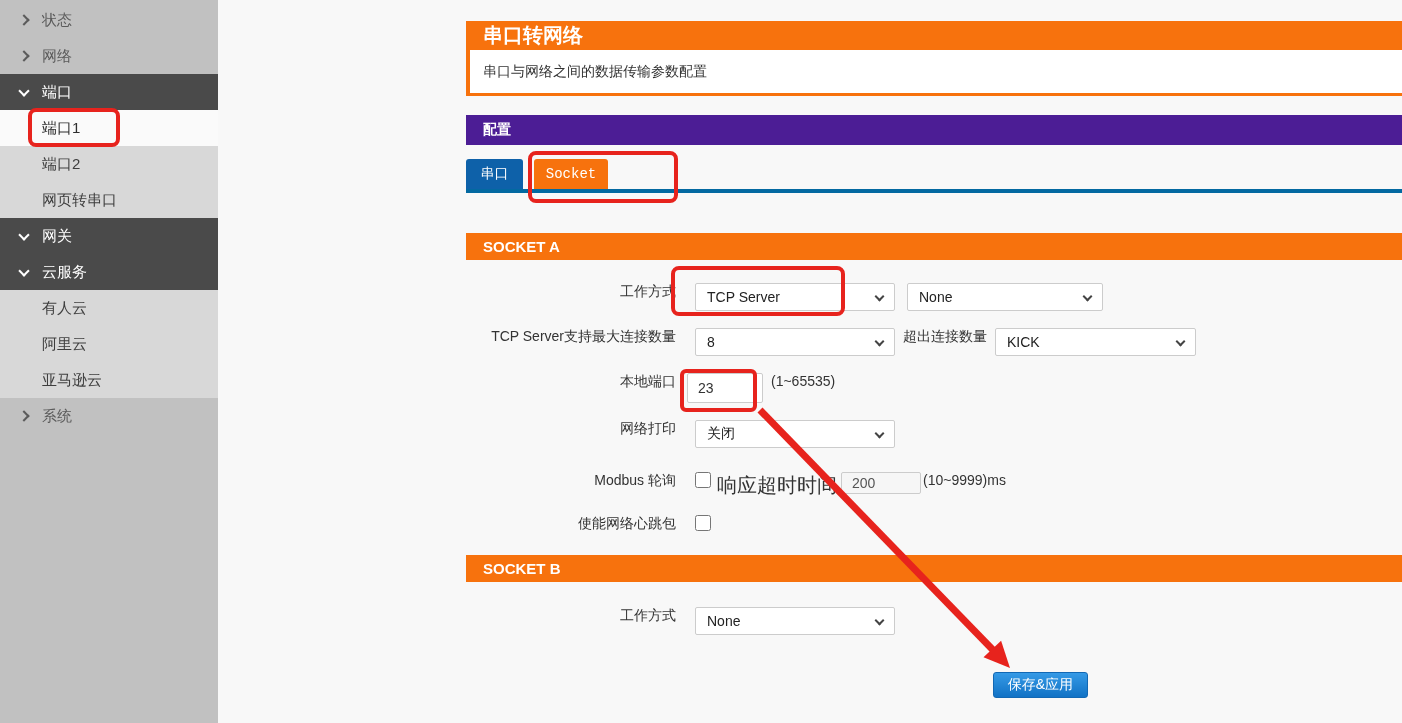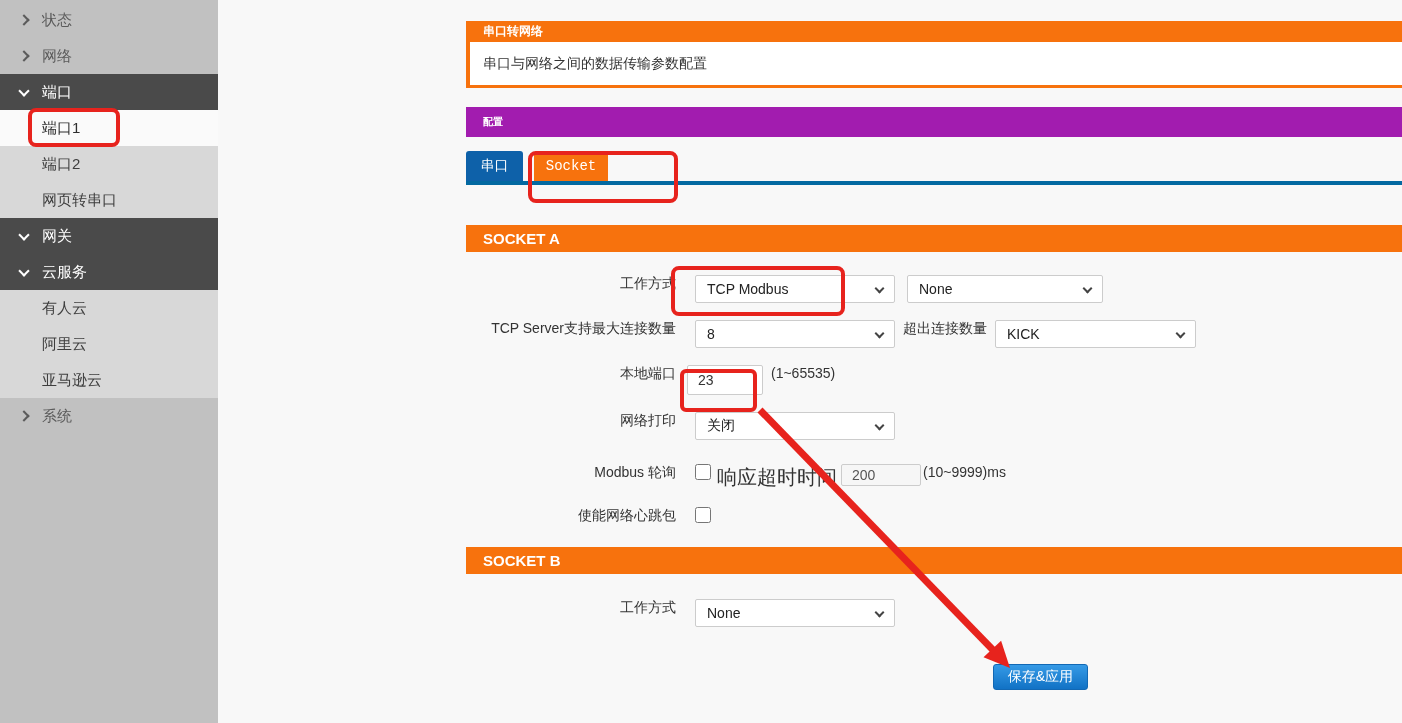--- a/index.html
+++ b/index.html
@@ -27,25 +27,25 @@
   .side-row.sub.active { background:#fafafa; color:#2e2e2e;text-align:right; }
   .side-label { margin-left:14px; }
   .side-row.sub .side-label { margin-left:0; }
   .chev { width:8px; height:8px; display:inline-block; flex:0 0 auto; }
   .chev-right { border-top:2px solid currentColor; border-right:2px solid currentColor; transform:rotate(45deg); }
   .chev-down  { border-right:2px solid currentColor; border-bottom:2px solid currentColor; transform:rotate(45deg); margin-top:-3px; }
 
   
   .main { position:absolute; left:466px; top:0; right:0; bottom:0; }
   .bar {
-    height:21px; display:flex; align-items:center; padding-left:17px;
-    color:#fff; font-weight:bold; font-size:12px;
+    height:29px; display:flex; align-items:center; padding-left:17px;
+    color:#fff; font-weight:bold; font-size:20px;
   }
   .bar.orange { background:#f7720d; }
-  .bar.darkbar { background:#a21caf; height:30px; margin-top:19px; font-size:10px; }
+  .bar.darkbar { background:#4c1d95; height:30px; margin-top:19px; font-size:14px; }
   .page-header { margin-top:21px; }
   .page-desc {
     height:46px; background:#ffffff;
     border-left:4px solid #f7720d; border-bottom:3px solid #f7720d;
     display:flex; align-items:center; padding-left:13px;
     font-size:14px; color:#333;
   }
 
   .tabs {
     margin-top:16px; height:32px;
@@ -197,21 +197,21 @@
     </div>
   </div>
 
   <div class="section-bar sec-a">
     <span>SOCKET A</span>
   </div>
 
   <div class="frow row1">
     <div class="flabel">工作方式</div>
     <div class="sel w200">
-      <span>TCP Modbus</span>
+      <span>TCP Server</span>
       <span class="sel-chev"></span>
     </div>
     <div class="sel w196">
       <span>None</span>
       <span class="sel-chev"></span>
     </div>
   </div>
 
   <div class="frow row2">
     <div class="flabel">TCP Server支持最大连接数量</div>

